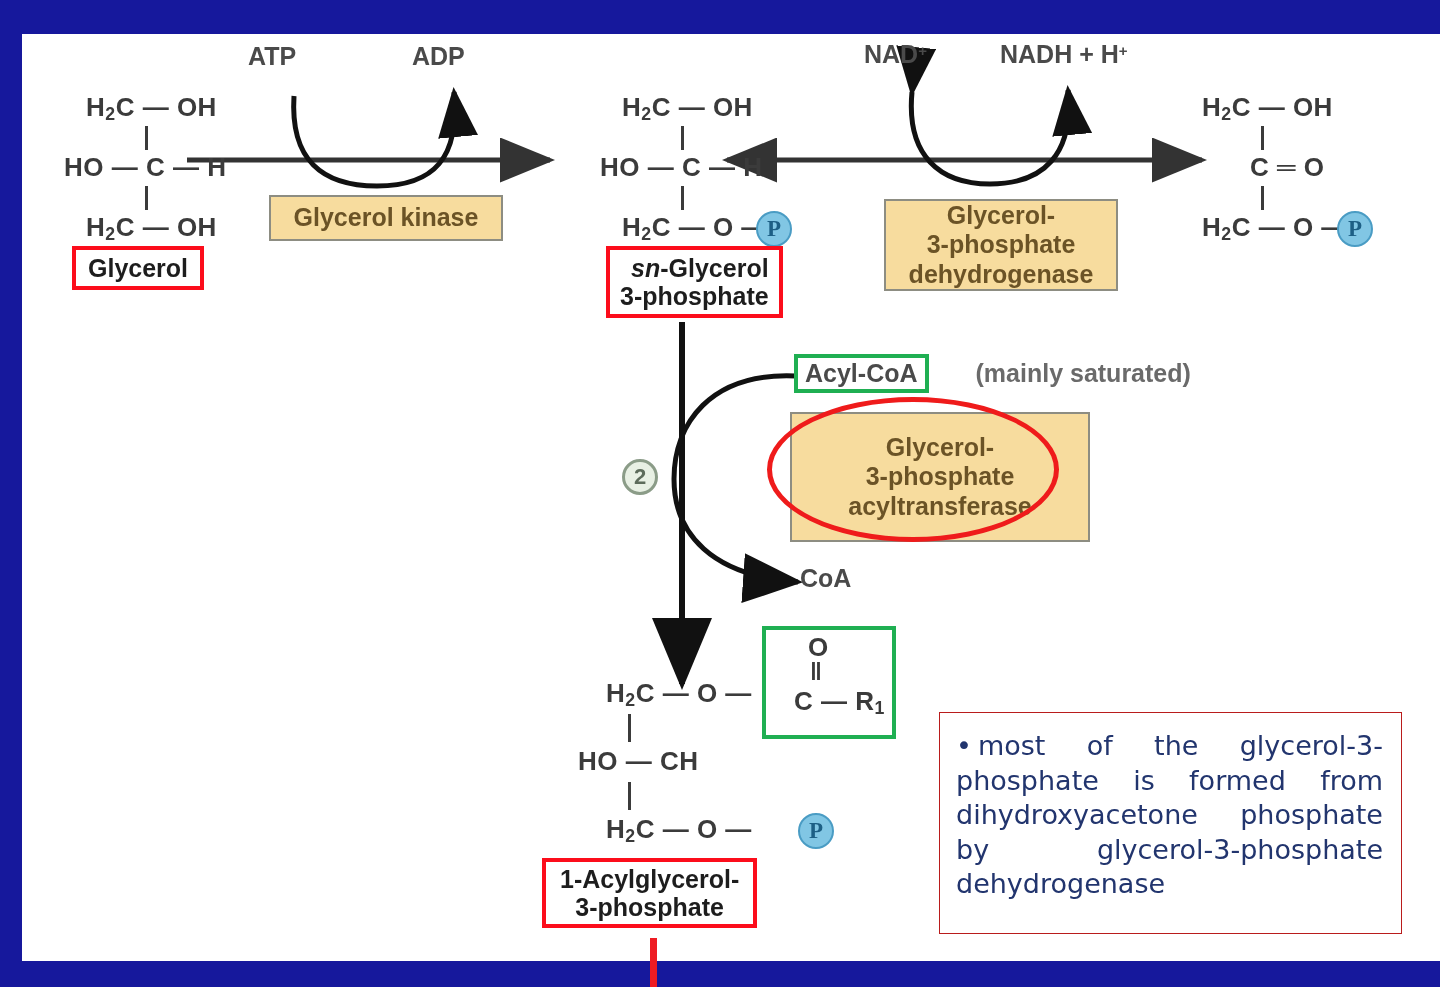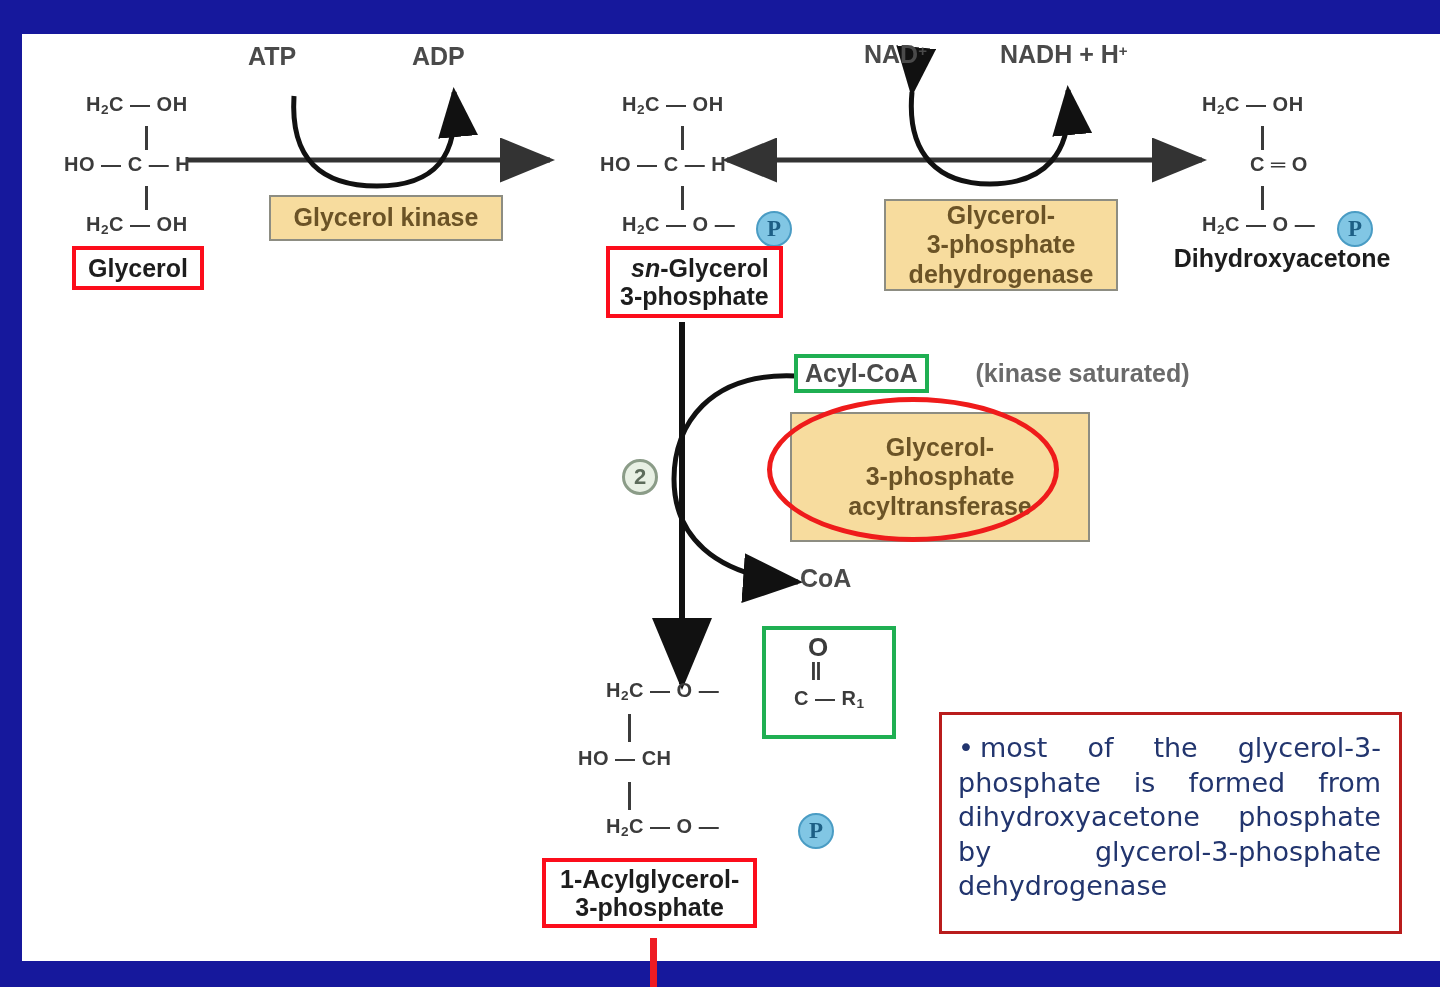--- a/index.html
+++ b/index.html
@@ -15,21 +15,21 @@
     width:1396px;height:927px;
     background:#ffffff;
     overflow:visible;
     padding-left:48px;
   }
   .abs{position:absolute;}
 
   
   .chem{
     color:#3b3b3b;font-weight:bold;letter-spacing:.5px;
-    white-space:nowrap;font-size:20px;line-height:1;
+    white-space:nowrap;font-size:26px;line-height:1;
   }
   .chem sub{font-size:.68em;vertical-align:-.25em;font-weight:bold;}
 
   .cofactor{
     color:#4a4a4a;font-weight:bold;font-size:25px;white-space:nowrap;
   }
   .cofactor sup{font-size:.6em;vertical-align:.5em;}
 
   .cmpd-name{
     color:#1d1d1d;font-weight:bold;font-size:25px;line-height:1.12;
@@ -41,21 +41,21 @@
   .enzyme-box{
     background:#f7dc9e;border:2px solid #8d8d82;
     color:#6b5326;font-weight:bold;font-size:25px;
     display:flex;align-items:center;justify-content:center;
     text-align:center;line-height:1.18;box-sizing:border-box;margin-left:29px;
   }
   .red-box{border:4px solid #fc0d1b;box-sizing:border-box;}
   .green-box{border:4px solid #1faf52;box-sizing:border-box;}
 
   .note-box{
-    border:3px solid #b91c1c;background:#ffffff;box-sizing:border-box;
+    border:1px solid #b91c1c;background:#ffffff;box-sizing:border-box;
     padding:16px 18px 14px 16px;
   }
   .note-text{
     color:#22356e;font-size:27px;line-height:1.28;
     text-align:justify;text-justify:inter-word;
     font-family:"DejaVu Sans",sans-serif;
   }
   .note-text .bullet{margin-right:6px;}
 
   
@@ -202,21 +202,20 @@
         <span>H</span><sub>2</sub><span>C</span>
         <span>—</span>
         <span>O</span>
         <span>—</span>
       </div>
       <div class="pcircle" style="position:absolute;left:135px;top:117px;">
         <span>P</span>
       </div>
     </div>
     <div class="abs" style="left:1130px;top:210px;width:260px;">
-      <div class="cmpd-name">Dihydroxyacetone</div>
     </div>
 
     <svg class="abs" style="left:560px;top:280px;" width="320" height="420">
       <defs>
         <marker id="ahv" markerWidth="12" markerHeight="10" refX="11" refY="5" orient="auto">
           <path d="M0,0 L12,5 L0,10 Z" fill="#111"></path>
         </marker>
       </defs>
 
       <line x1="100" y1="8" x2="100" y2="370" stroke="#111" stroke-width="6" marker-end="url(#ahv)"></line>
@@ -225,21 +224,21 @@
     </svg>
 
     <div class="abs step-circle" style="left:600px;top:425px;">
       <span>2</span>
     </div>
 
     <div class="abs" style="left:772px;top:320px;display:flex;align-items:center;gap:38px;">
       <div class="green-box" style="padding:1px 7px;">
         <span class="cofactor" style="color:#4a4a4a;">Acyl-CoA</span>
       </div>
-      <span class="cofactor" style="margin-left:9px;color:#6a6a6a;">(kinase saturated)</span>
+      <span class="cofactor" style="margin-left:9px;color:#6a6a6a;">(mainly saturated)</span>
     </div>
 
     <div class="abs cofactor" style="left:778px;top:530px;color:#4a4a4a;">CoA</div>
 
     <div class="abs enzyme-box" style="left:739px;top:378px;width:300px;height:130px;flex-direction:column;">
       <span>Glycerol-</span>
       <span>3-phosphate</span>
       <span>acyltransferase</span>
     </div>
     <div class="abs red-ellipse" style="left:745px;top:363px;width:292px;height:145px;"></div>

